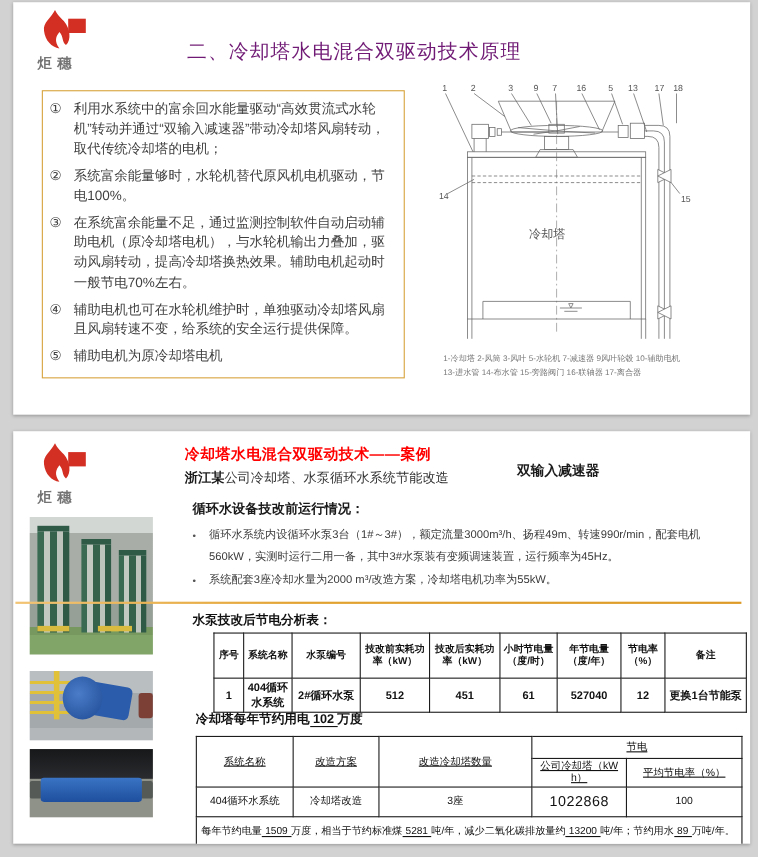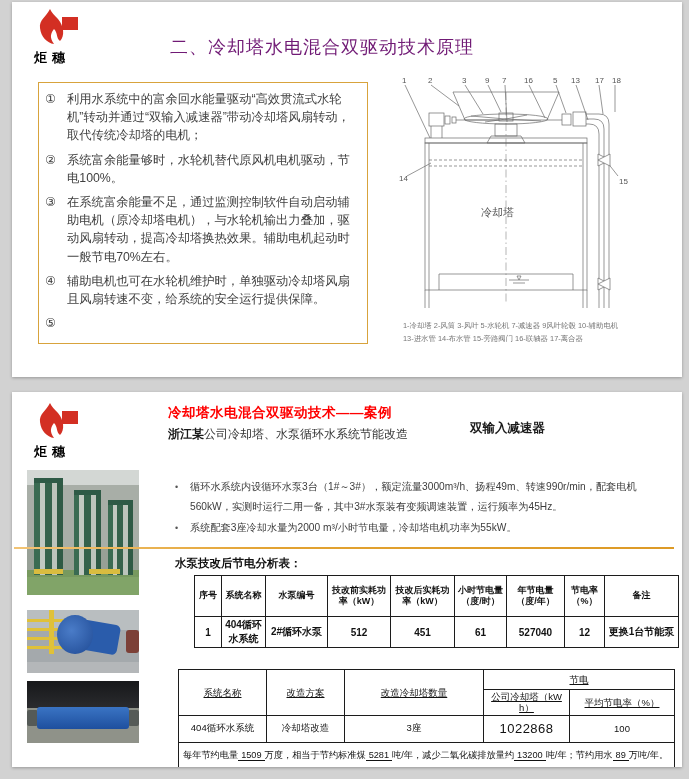--- a/index.html
+++ b/index.html
@@ -13,21 +13,21 @@
     position:absolute;left:12px;width:670px;height:375px;background:#fff;
     box-shadow:0 1px 3px rgba(0,0,0,.28);overflow:hidden;
   }
   #slide1{top:2px;}
   #slide2{top:392px;}
   .abs{position:absolute;}
 
   
   .logo{position:absolute;left:22px;top:6px;width:70px;height:62px;}
   .logo svg{display:block;}
-  .logo .logo-text{font-size:13px;font-weight:bold;color:#000000;letter-spacing:5px;margin-top:1px;}
+  .logo .logo-text{font-size:13px;font-weight:bold;color:#737373;letter-spacing:5px;margin-top:1px;}
 
   
   .s1-title{left:158px;top:33px;font-size:18px;font-weight:normal;color:#701a75;letter-spacing:1px;}
   .points-box{
     left:26px;top:80px;width:330px;height:262px;border:1px solid #d8a33c;
     padding:7px 6px 0 6px;box-sizing:border-box;
   }
   .point{display:flex;gap:5px;margin-bottom:6px;font-size:12.3px;line-height:1.48;color:#3f3f3f;font-weight:500;}
   .pnum{flex:0 0 17px;}
   .diagram{left:383px;top:58px;width:290px;height:292px;}
@@ -116,20 +116,21 @@
     <div class="point">
       <span class="pnum">③</span>
       <span>在系统富余能量不足，通过监测控制软件自动启动辅助电机（原冷却塔电机），与水轮机输出力叠加，驱动风扇转动，提高冷却塔换热效果。辅助电机起动时一般节电70%左右。</span>
     </div>
     <div class="point">
       <span class="pnum">④</span>
       <span>辅助电机也可在水轮机维护时，单独驱动冷却塔风扇且风扇转速不变，给系统的安全运行提供保障。</span>
     </div>
     <div class="point">
       <span class="pnum">⑤</span>
+      <span>辅助电机为原冷却塔电机</span>
     </div>
   </div>
 
   <div class="abs diagram">
     <svg width="290" height="292" viewBox="0 0 290 292">
       <g stroke="#6a6a6a" stroke-width="0.7" fill="none">
 
         <path d="M10,25 L35,78"></path>
           <path d="M36,25 L64,46"></path>
           <path d="M70,25 L88,54"></path>
@@ -224,29 +225,30 @@
       <rect x="28" y="9" width="16" height="13" fill="#d32f23"></rect>
     </svg>
     <div class="logo-text">炬穗</div>
   </div>
 
   <div class="abs s2-subtitle">
     <b>浙江某</b><span>公司冷却塔、水泵循环水系统节能改造</span>
   </div>
   <div class="abs s2-title">冷却塔水电混合双驱动技术——案例</div>
   <div class="abs s2-right-header">双输入减速器</div>
+  <div class="abs s2-section">循环水设备技改前运行情况：</div>
 
   <div class="abs bullets">
     <div class="bullet">
       <span class="dot">•</span>
       <span>循环水系统内设循环水泵3台（1#～3#），额定流量3000m³/h、扬程49m、转速990r/min，配套电机560kW，实测时运行二用一备，其中3#水泵装有变频调速装置，运行频率为45Hz。</span>
     </div>
     <div class="bullet">
       <span class="dot">•</span>
-      <span>系统配套3座冷却水量为2000 m³/小时节电量，冷却塔电机功率为55kW。</span>
+      <span>系统配套3座冷却水量为2000 m³/改造方案，冷却塔电机功率为55kW。</span>
     </div>
   </div>
 
   <div class="abs divider"></div>
 
   <div class="abs t1-title">水泵技改后节电分析表：</div>
 
   <table class="tbl" id="pump-table">
     <colgroup>
         <col style="width:27px">
@@ -278,20 +280,23 @@
       <td>512</td>
       <td>451</td>
       <td>61</td>
       <td>527040</td>
       <td>12</td>
       <td>更换1台节能泵</td>
     </tr>
   </tbody>
     </table>
 
+  <div class="abs saving-note">
+    <span>冷却塔每年节约用电</span><span class="u">102</span><span>万度</span>
+  </div>
 
   <table class="tbl" id="retrofit-table">
     <colgroup>
         <col style="width:88px">
         <col style="width:78px">
         <col style="width:139px">
         <col style="width:86px">
         <col style="width:105px">
       </colgroup>
     <tbody>

